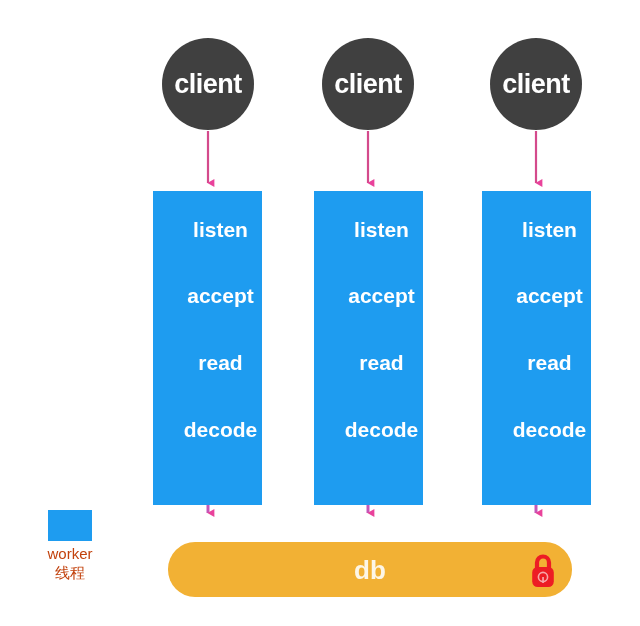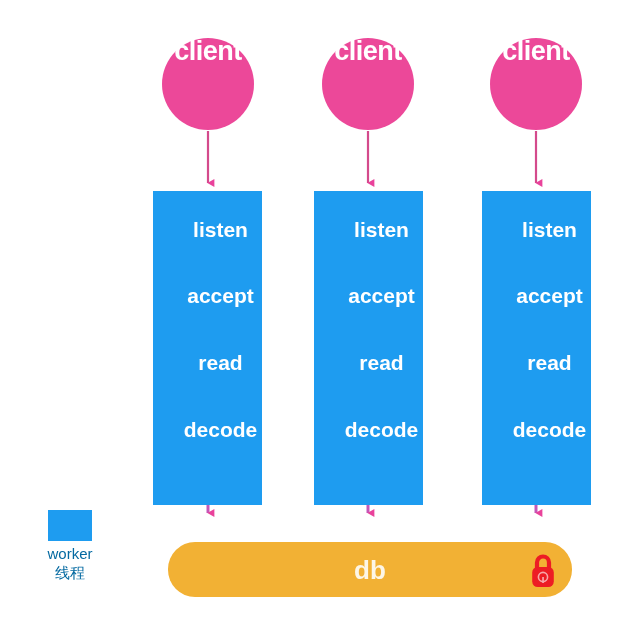--- a/index.html
+++ b/index.html
@@ -17,23 +17,23 @@
     background: #ffffff;
     overflow: hidden;
   }
 
   
   .client-circle {
     position: absolute;
     width: 92px;
     height: 92px;
     border-radius: 50%;
-    background: #ec4899;
+    background: #404040;
     display: flex;
-    align-items: flex-start;
+    align-items: center;
     justify-content: center;
   }
   .client-label {
     color: #ffffff;
     font-size: 27px;
     font-weight: bold;
     letter-spacing: -0.5px;
     line-height: 1;
     user-select: none;
   }
@@ -105,21 +105,21 @@
     width: 96px;
     text-align: center;
   }
   #legend-swatch {
     width: 44px;
     height: 31px;
     background: #1e9cf0;
     margin: 0 auto 4px auto;
   }
   .legend-text {
-    color: #0369a1;
+    color: #c2410c;
     font-size: 15px;
     line-height: 1.25;
     user-select: none;
   }
 </style>
 </head>
 <body>
 
 <div id="canvas">
 

